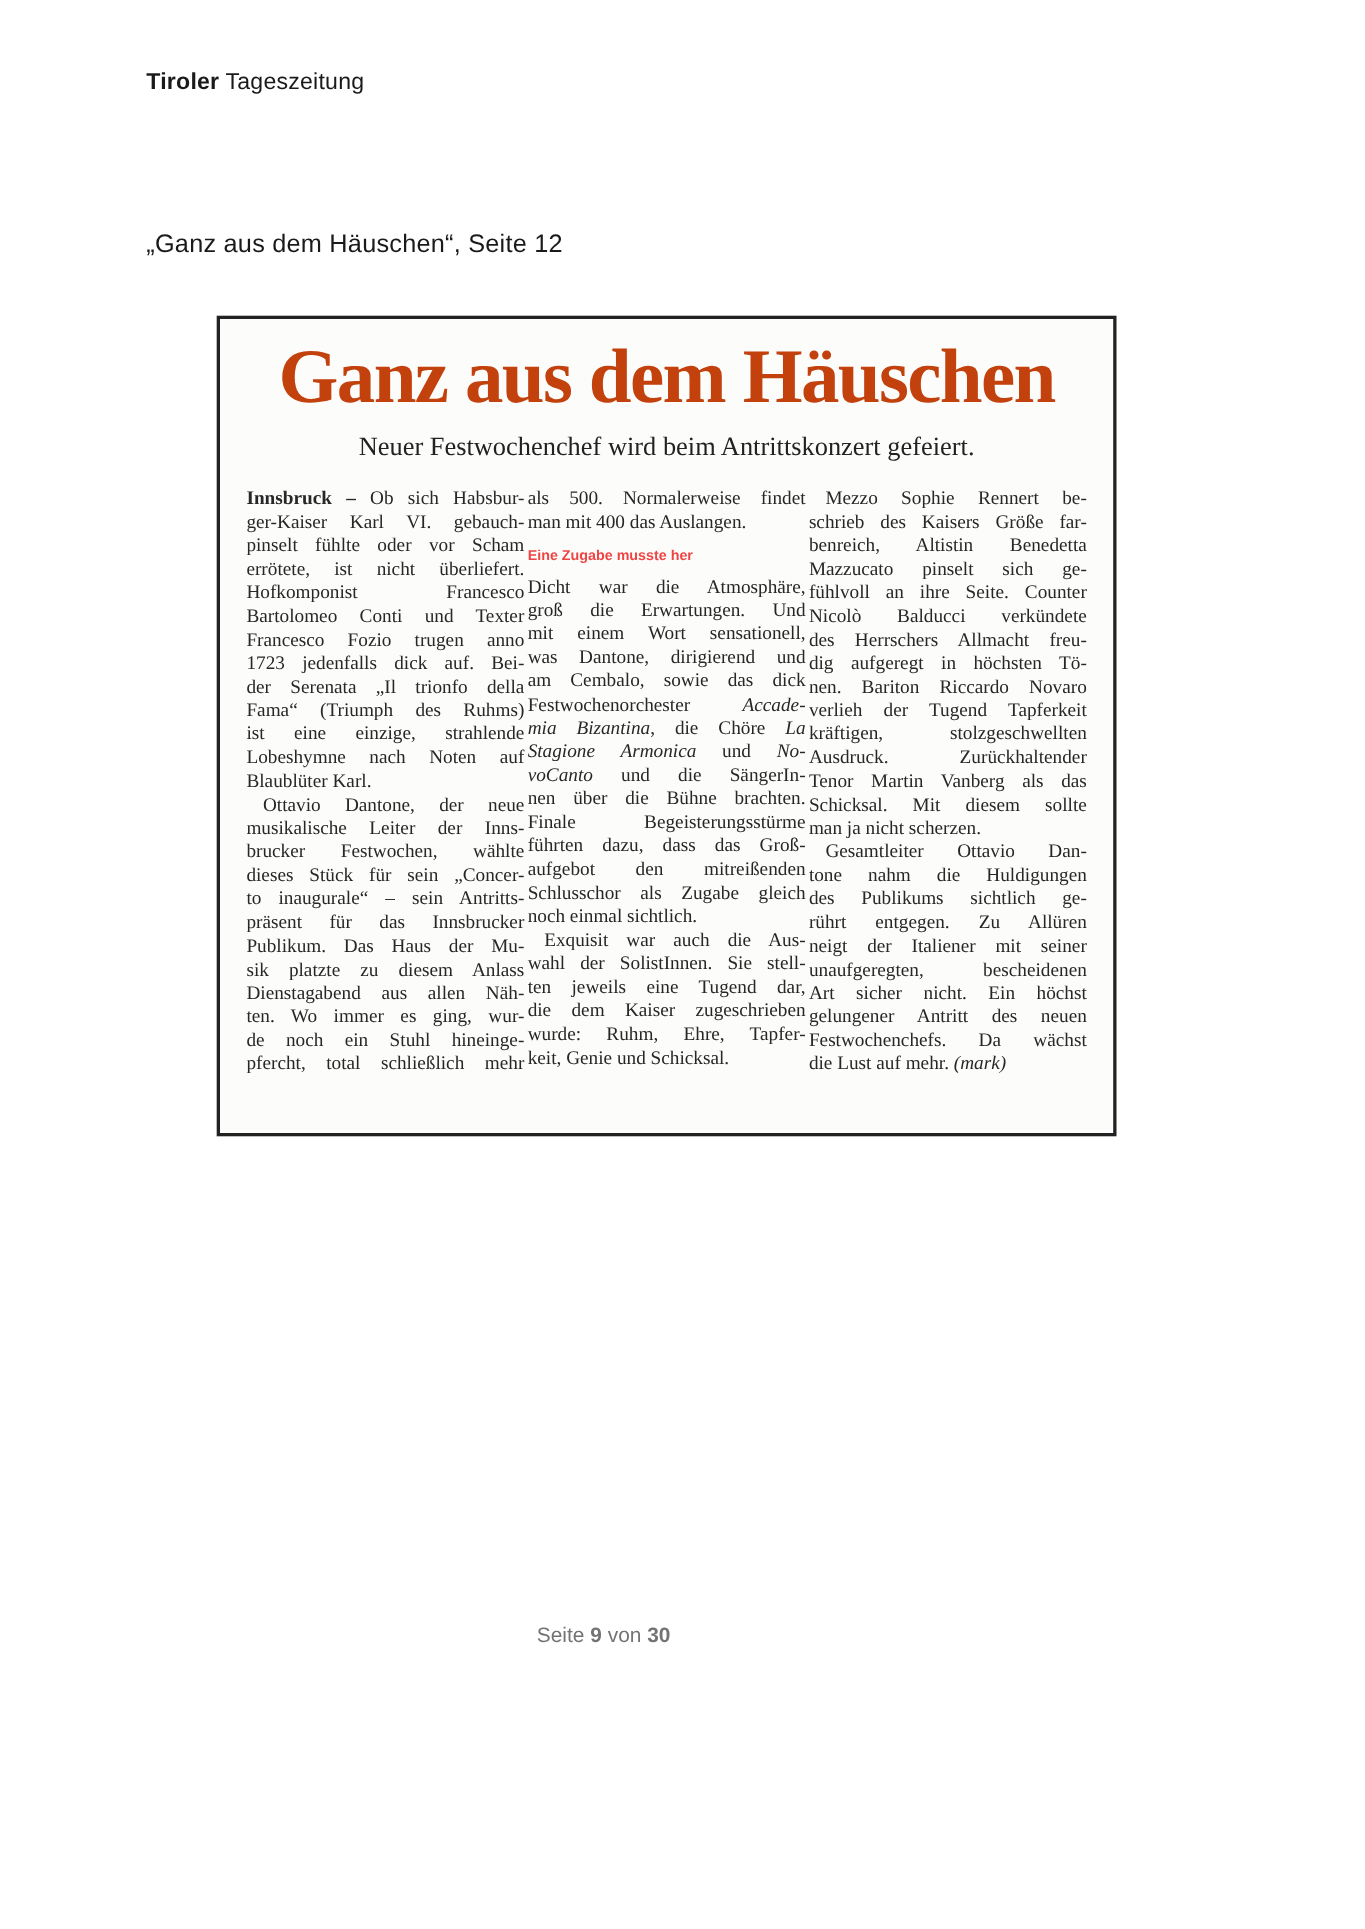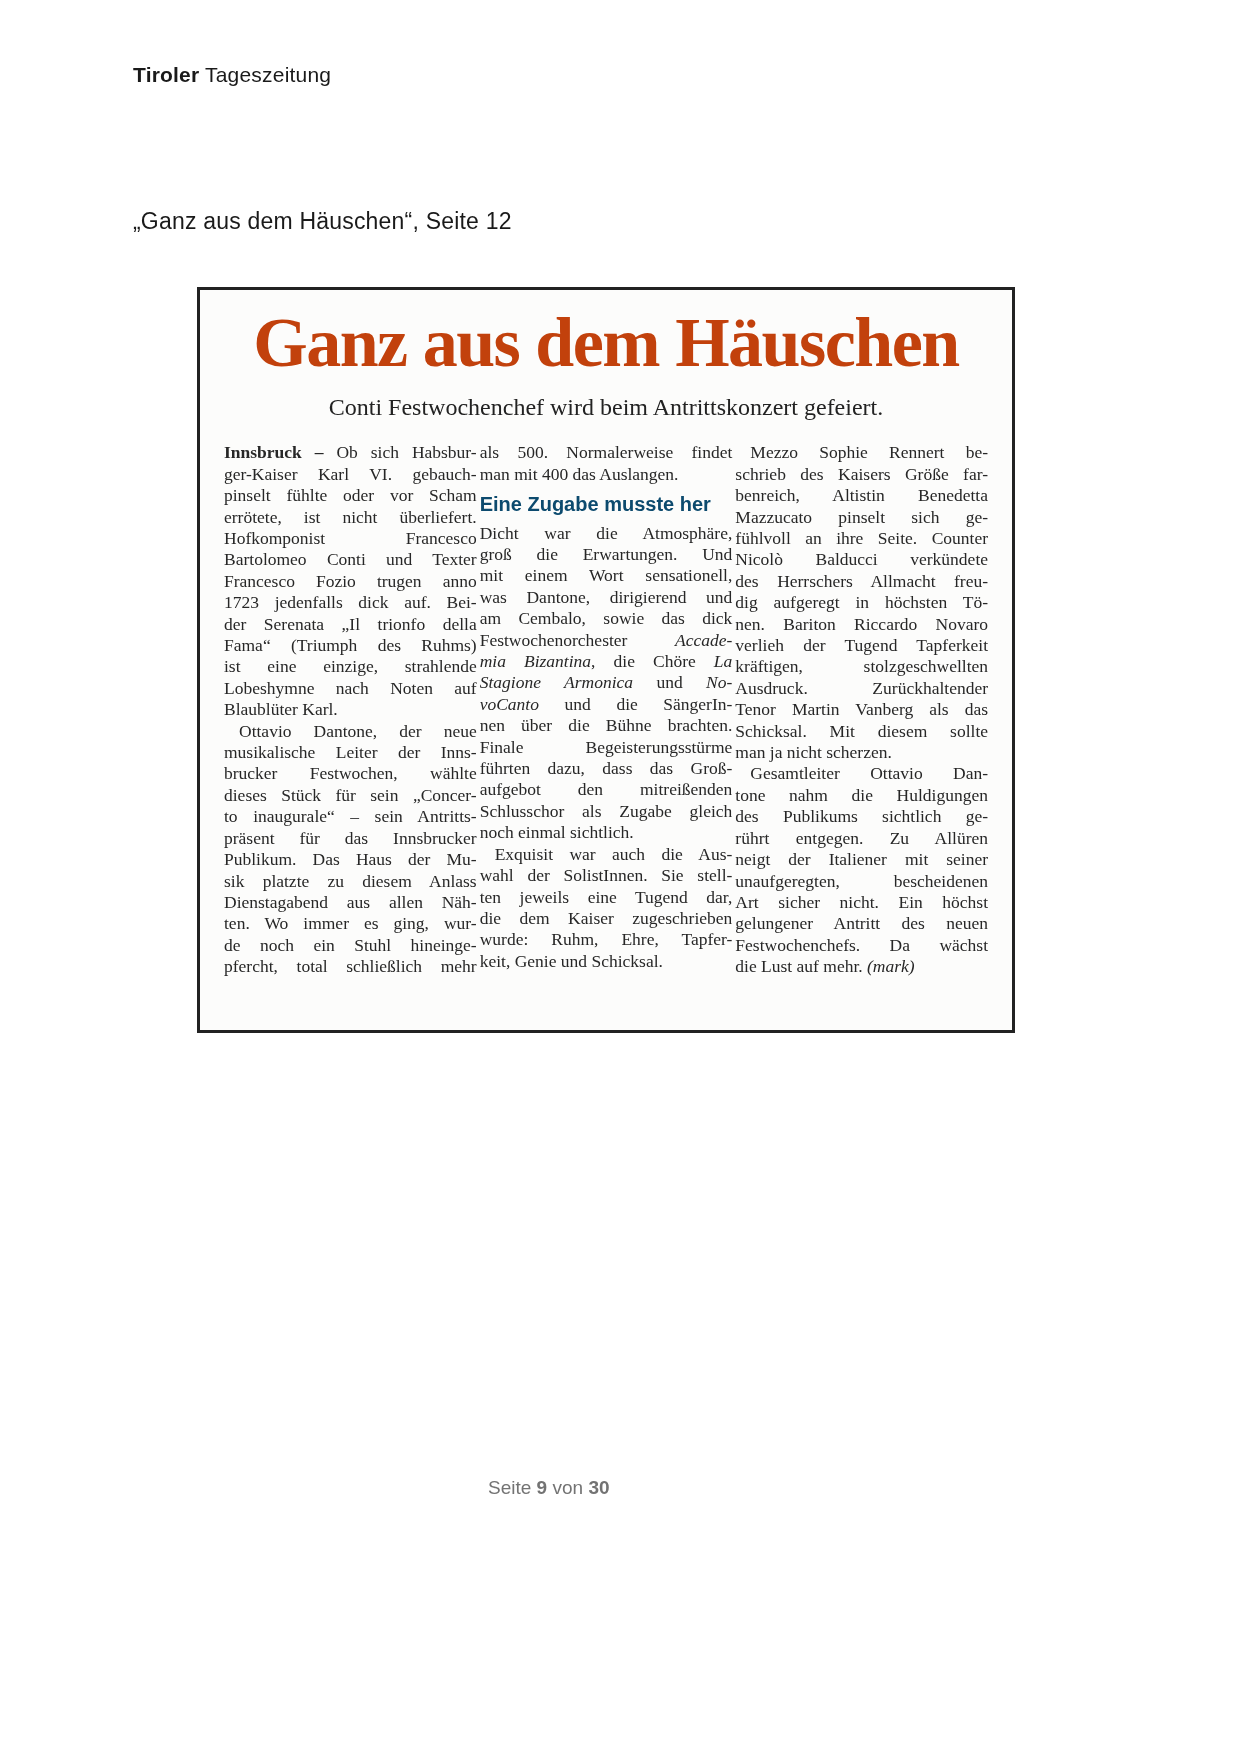--- a/index.html
+++ b/index.html
@@ -18,39 +18,39 @@
     text-align:center;font-size:70px;line-height:1.12;font-weight:bold;color:#c2410c;
     margin:14px 10px 0;letter-spacing:-1.5px;
   }
   .subtitle{text-align:center;font-size:24px;line-height:30px;margin-top:10px;color:#222;}
   .cols{display:flex;gap:3px;padding:20px 24px 0;}
   .col{flex:1;min-width:0;font-size:17.5px;line-height:21.4px;color:#272727;}
   .tline{text-align:justify;text-align-last:justify;white-space:normal;}
   .tlast{text-align-last:left;}
   .tindent{text-indent:15px;}
   .col-subhead{
-    font-family:"Liberation Sans", sans-serif;font-weight:bold;font-size:20px;
-    padding:9px 0 7px;color:#0c4a6e;
+    font-family:"Liberation Sans", sans-serif;font-weight:bold;font-size:13px;
+    padding:9px 0 7px;color:#ef4444;
   }
   .page-footer{position:absolute;left:488px;top:1477px;font-size:19px;color:#737373;}
   .page-footer .b{font-weight:bold;}
   i{}
 </style>
 </head>
 <body>
 
 <div class="brand">
   <span class="b">Tiroler</span><span> Tageszeitung</span>
 </div>
 
 <div class="doc-title">„Ganz aus dem Häuschen“, Seite 12</div>
 
 <div class="clipping">
   <div class="headline">Ganz aus dem Häuschen</div>
-  <div class="subtitle">Conti Festwochenchef wird beim Antrittskonzert gefeiert.</div>
+  <div class="subtitle">Neuer Festwochenchef wird beim Antrittskonzert gefeiert.</div>
   <div class="cols">
     <div class="col">
         <div class="tline"><b>Innsbruck –</b> Ob sich Habsbur-</div>
         <div class="tline">ger-Kaiser Karl VI. gebauch-</div>
         <div class="tline">pinselt fühlte oder vor Scham</div>
         <div class="tline">errötete, ist nicht überliefert.</div>
         <div class="tline">Hofkomponist Francesco</div>
         <div class="tline">Bartolomeo Conti und Texter</div>
         <div class="tline">Francesco Fozio trugen anno</div>
         <div class="tline">1723 jedenfalls dick auf. Bei-</div>

